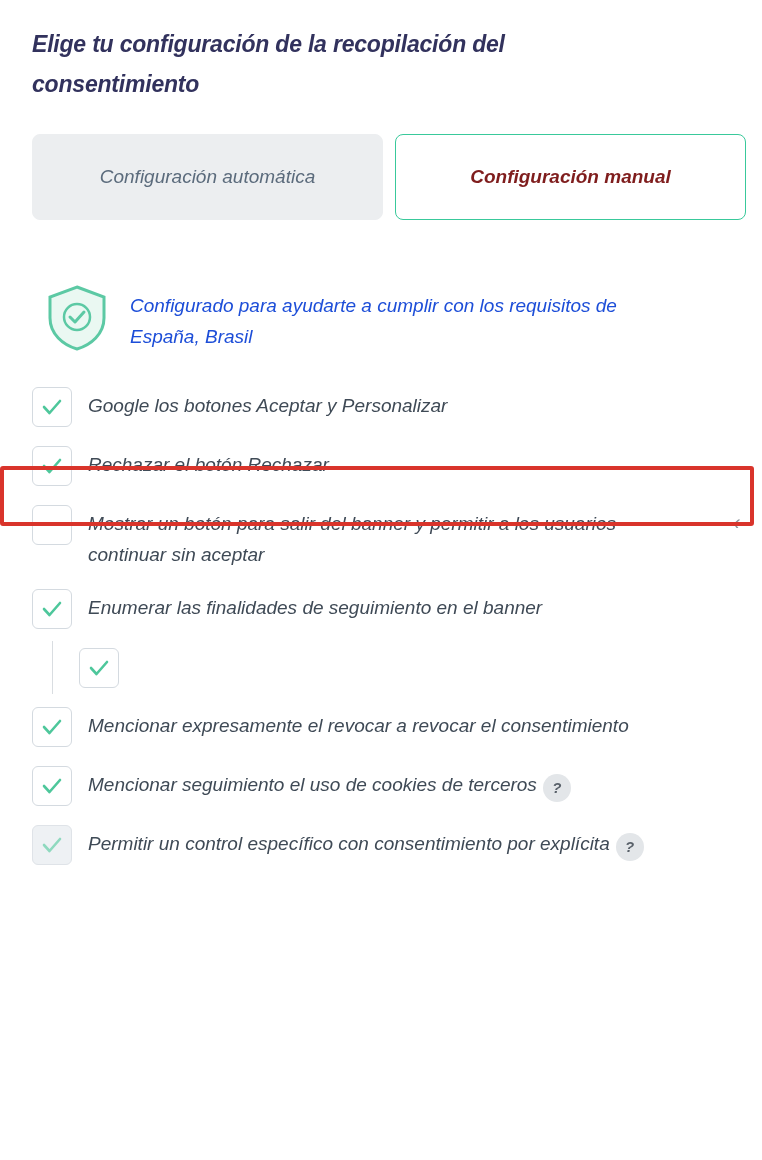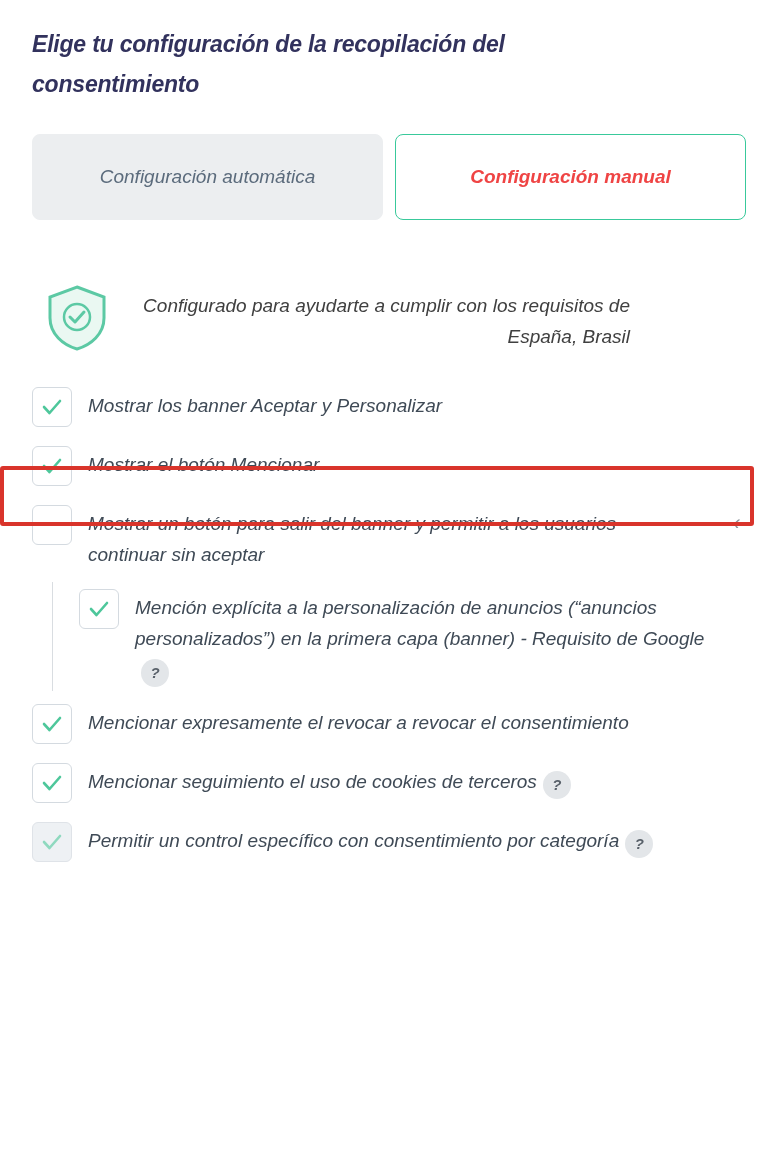--- a/index.html
+++ b/index.html
@@ -48,43 +48,42 @@
     user-select: none;
   }
   .mode-tab.inactive {
     background: #eceef0;
     border: 1px solid #eceef0;
     color: #5b6b7c;
   }
   .mode-tab.active {
     background: #ffffff;
     border: 1px solid #39c99b;
-    color: #ef4444;
+    color: #7f1d1d;
     font-weight: bold;
   }
 
   .shield-row {
     display: flex;
     align-items: flex-start;
     gap: 22px;
     margin: 0 0 28px 14px;
   }
   .shield-icon {
     flex: 0 0 auto;
     width: 62px;
     height: 68px;
     margin-top: 2px;
   }
   .shield-text {
     font-size: 19px;
     line-height: 31px;
-    color: #404040;
+    color: #1d4ed8;
     max-width: 500px;
     padding-top: 8px;
-    text-align: right;
   }
 
   .opt-list {
     margin: 0;
     padding: 0;
     position: relative;
   }
   .opt-row {
     display: flex;
     align-items: flex-start;
@@ -203,48 +202,55 @@
   </div>
 
   <div class="opt-list">
 
     <div class="opt-row">
       <span class="checkbox">
         <svg class="check-mark" viewBox="0 0 22 22" aria-hidden="true">
           <path d="M3 11 L8.5 17 L19 5" fill="none" stroke="#4ec79b" stroke-width="2.6" stroke-linecap="round" stroke-linejoin="round"></path>
         </svg>
       </span>
-      <span class="opt-label">Mostrar los banner Aceptar y Personalizar</span>
-    </div>
-
-    <div class="opt-row">
-      <span class="checkbox">
-        <svg class="check-mark" viewBox="0 0 22 22" aria-hidden="true">
-          <path d="M3 11 L8.5 17 L19 5" fill="none" stroke="#4ec79b" stroke-width="2.6" stroke-linecap="round" stroke-linejoin="round"></path>
-        </svg>
-      </span>
-      <span class="opt-label">Mostrar el botón Mencionar</span>
+      <span class="opt-label">Google los botones Aceptar y Personalizar</span>
+    </div>
+
+    <div class="opt-row">
+      <span class="checkbox">
+        <svg class="check-mark" viewBox="0 0 22 22" aria-hidden="true">
+          <path d="M3 11 L8.5 17 L19 5" fill="none" stroke="#4ec79b" stroke-width="2.6" stroke-linecap="round" stroke-linejoin="round"></path>
+        </svg>
+      </span>
+      <span class="opt-label">Rechazar el botón Rechazar</span>
     </div>
 
     <div class="opt-row">
       <span class="checkbox"></span>
       <span class="opt-label">Mostrar un botón para salir del banner y permitir a los usuarios continuar sin aceptar</span>
       <span class="collapse-chevron">‹</span>
     </div>
 
+    <div class="opt-row">
+      <span class="checkbox">
+        <svg class="check-mark" viewBox="0 0 22 22" aria-hidden="true">
+          <path d="M3 11 L8.5 17 L19 5" fill="none" stroke="#4ec79b" stroke-width="2.6" stroke-linecap="round" stroke-linejoin="round"></path>
+        </svg>
+      </span>
+      <span class="opt-label">Enumerar las finalidades de seguimiento en el banner</span>
+    </div>
 
     <div class="sub-wrap">
       <span class="sub-connector"></span>
       <div class="opt-row indent">
         <span class="checkbox">
           <svg class="check-mark" viewBox="0 0 22 22" aria-hidden="true">
             <path d="M3 11 L8.5 17 L19 5" fill="none" stroke="#4ec79b" stroke-width="2.6" stroke-linecap="round" stroke-linejoin="round"></path>
           </svg>
         </span>
-        <span class="opt-label"><span>Mención explícita a la personalización de anuncios (“anuncios personalizados”) en la primera capa (banner) - Requisito de Google</span><span class="help-badge">?</span></span>
       </div>
     </div>
 
     <div class="opt-row">
       <span class="checkbox">
         <svg class="check-mark" viewBox="0 0 22 22" aria-hidden="true">
           <path d="M3 11 L8.5 17 L19 5" fill="none" stroke="#4ec79b" stroke-width="2.6" stroke-linecap="round" stroke-linejoin="round"></path>
         </svg>
       </span>
       <span class="opt-label">Mencionar expresamente el revocar a revocar el consentimiento</span>
@@ -258,19 +264,19 @@
       </span>
       <span class="opt-label"><span>Mencionar seguimiento el uso de cookies de terceros</span><span class="help-badge">?</span></span>
     </div>
 
     <div class="opt-row">
       <span class="checkbox disabled">
         <svg class="check-mark" viewBox="0 0 22 22" aria-hidden="true">
           <path d="M3 11 L8.5 17 L19 5" fill="none" stroke="#8fd9bf" stroke-width="2.6" stroke-linecap="round" stroke-linejoin="round"></path>
         </svg>
       </span>
-      <span class="opt-label"><span>Permitir un control específico con consentimiento por categoría</span><span class="help-badge">?</span></span>
+      <span class="opt-label"><span>Permitir un control específico con consentimiento por explícita</span><span class="help-badge">?</span></span>
     </div>
 
   </div>
 </div>
 
 <div class="highlight-box"></div>
 
 </body></html>

